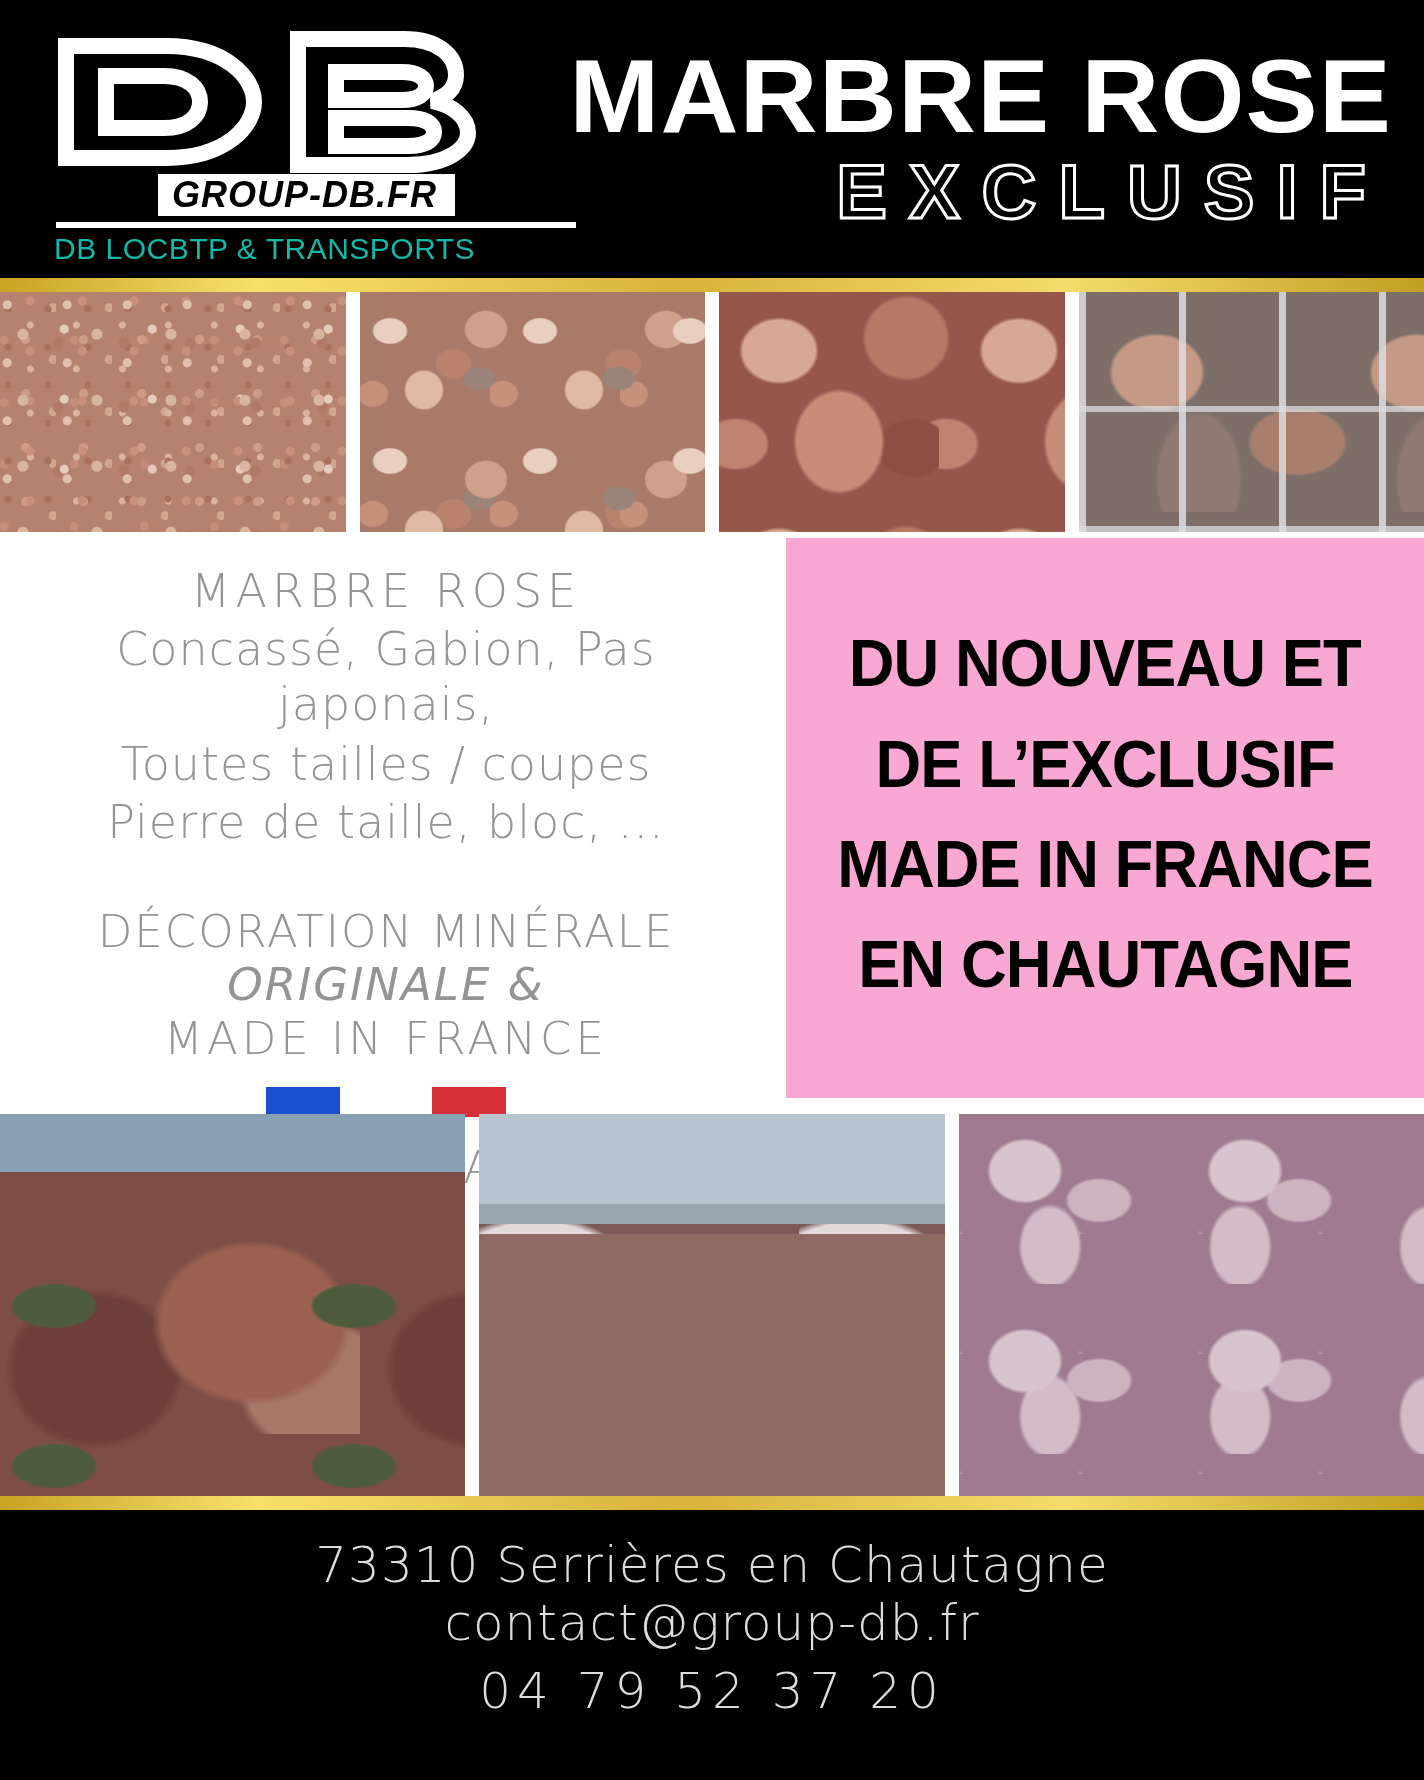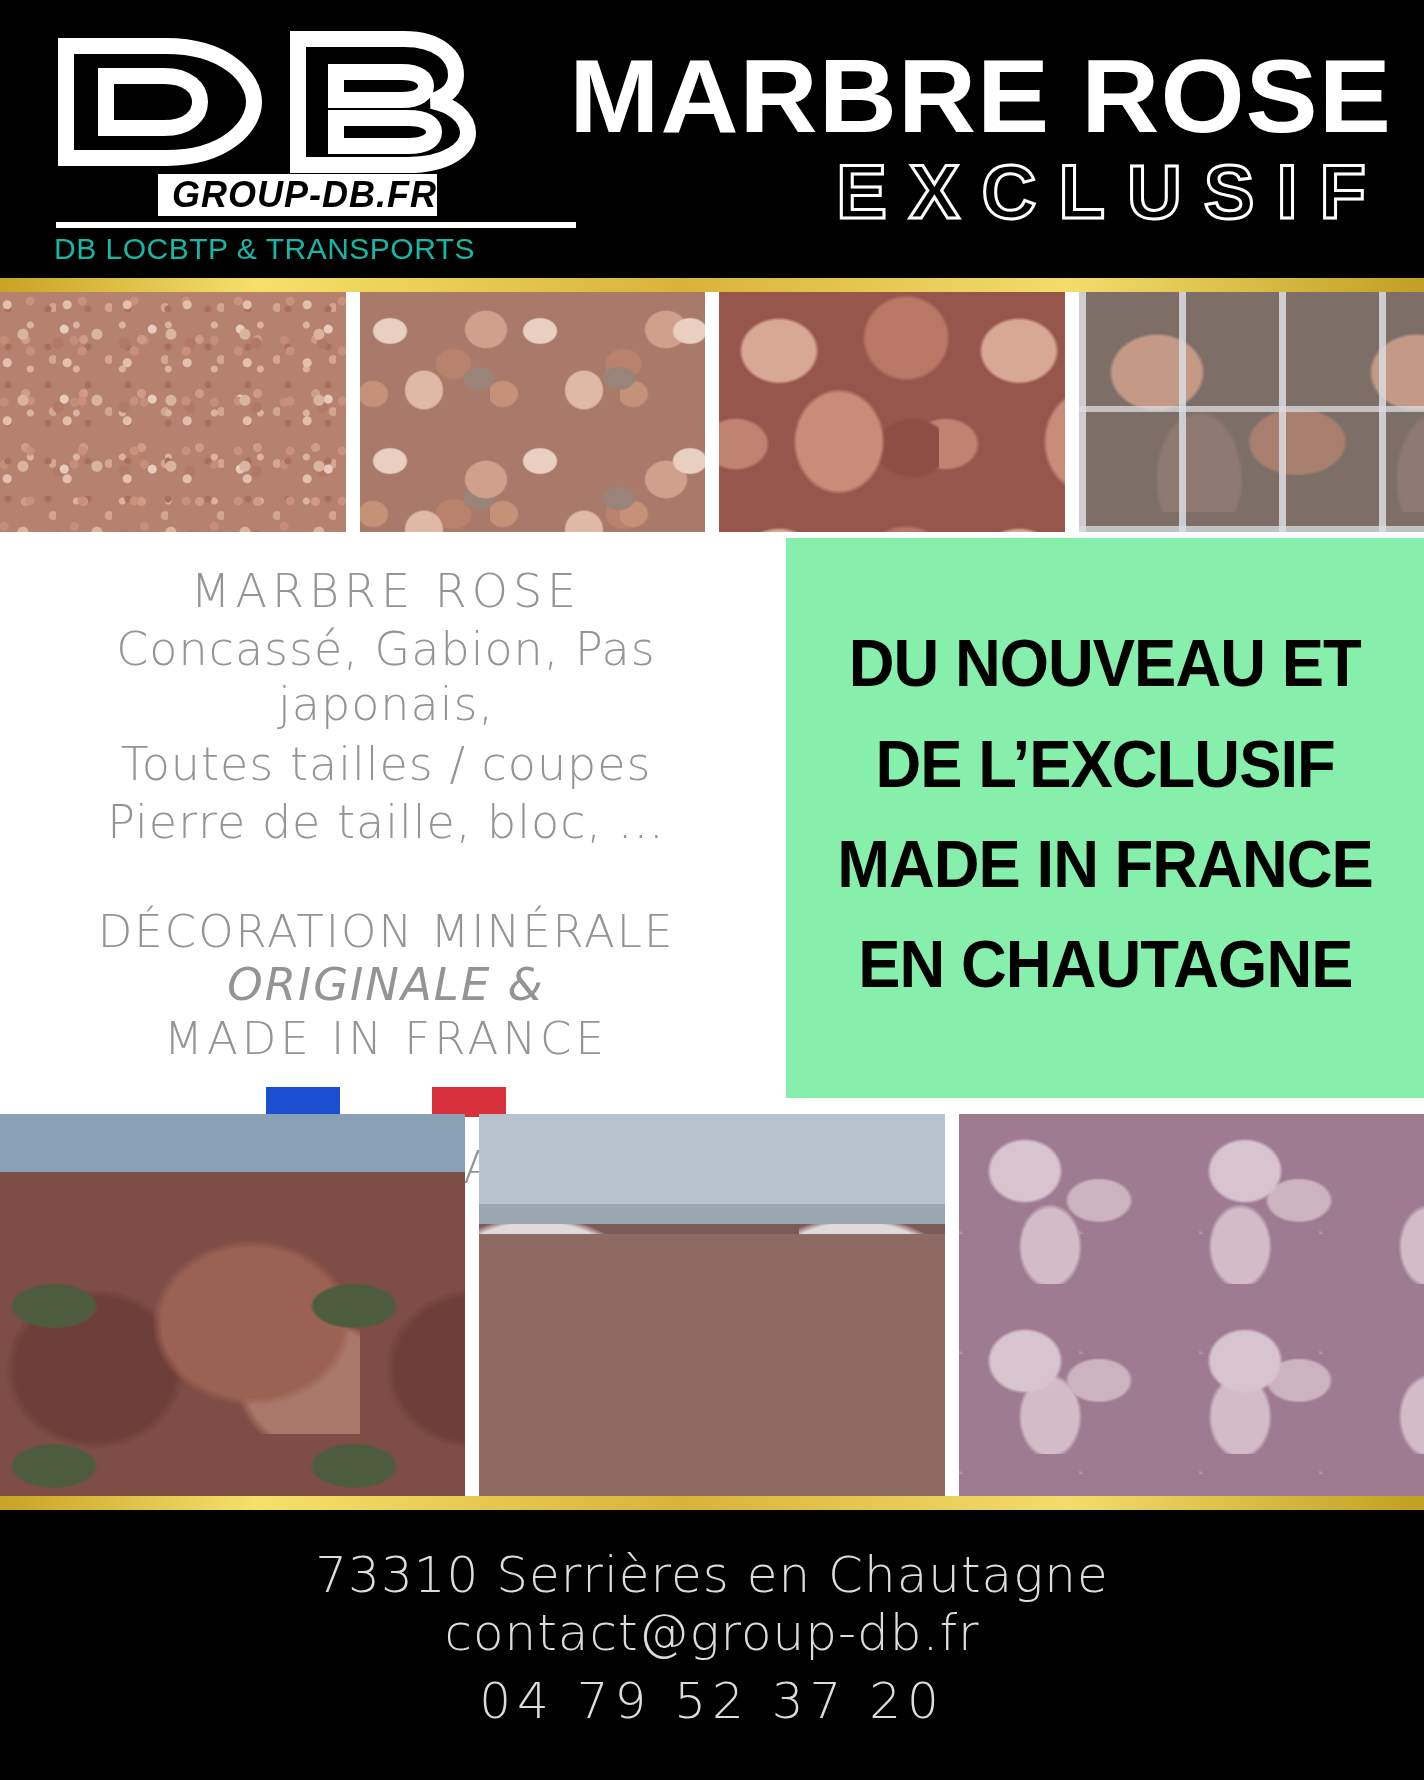--- a/index.html
+++ b/index.html
@@ -48,21 +48,21 @@
   .logo-url {
     position: absolute;
     left: 140px;
     top: 160px;
     font-style: italic;
     font-weight: bold;
     font-size: 36px;
     letter-spacing: 1px;
     color: #000000;
     background: #ffffff;
-    padding: 2px 0 2px 14px;
+    padding: 2px 18px 2px 14px;
     line-height: 1.05;
   }
   .logo-underline {
     position: absolute;
     left: 38px;
     top: 208px;
     width: 520px;
     height: 6px;
     background: #ffffff;
   }
@@ -205,21 +205,21 @@
     gap: 92px;
     margin-top: 22px;
   }
   .flag-blue { width: 74px; height: 30px; background: #1c4fd0; }
   .flag-red  { width: 74px; height: 30px; background: #d8303a; }
   .lt-8 { font-size: 45px; letter-spacing: 2px; margin-top: 24px; }
 
   .right-box {
     flex: 1 1 auto;
     margin: 6px 0 16px 14px;
-    background: #86efac;
+    background: #f9a8d4;
     display: flex;
     flex-direction: column;
     justify-content: center;
     align-items: center;
     padding: 10px 10px 18px 10px;
     box-sizing: border-box;
   }
   .rb-line {
     font-family: "Liberation Sans", sans-serif;
     font-weight: bold;
@@ -270,21 +270,21 @@
   }
 
   
   .footer {
     width: 1424px;
     height: 270px;
     background: #000000;
     color: #e2e2e2;
     text-align: center;
     box-sizing: border-box;
-    padding-top: 36px;
+    padding-top: 26px;
   }
   .ft-line {
     font-family: "DejaVu Sans", sans-serif;
     font-weight: 300;
     color: #dcdcdc;
   }
   .ft-address { font-size: 50px; letter-spacing: 1px; }
   .ft-email { font-size: 50px; letter-spacing: 1px; margin-top: 0; }
   .ft-phone { font-size: 50px; letter-spacing: 6px; margin-top: 10px; }
 </style>

